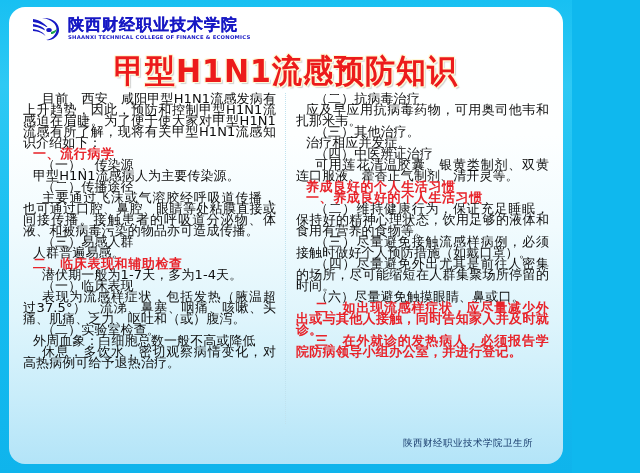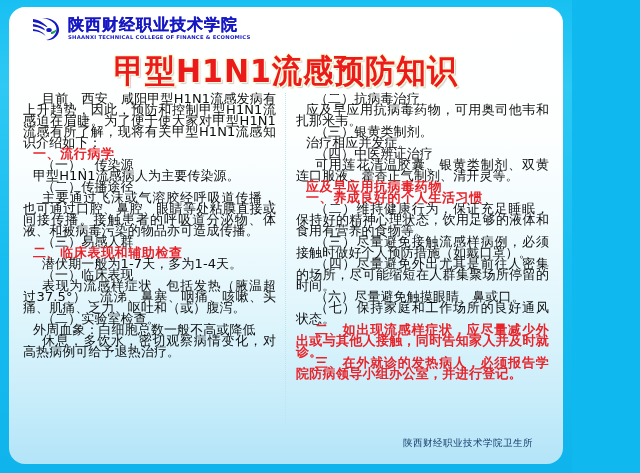--- a/index.html
+++ b/index.html
@@ -193,43 +193,43 @@
     <div class="columns">
 
       <div class="col col-left">
         <p class="p indent2">目前、西安、咸阳甲型H1N1流感发病有上升趋势，因此，预防和控制甲型H1N1流感迫在眉睫。为了便于使大家对甲型H1N1流感有所了解，现将有关甲型H1N1流感知识介绍如下：</p>
         <p class="head-red">一、流行病学</p>
         <p class="p indent2">（一）、传染源</p>
         <p class="p indent1">甲型H1N1流感病人为主要传染源。</p>
         <p class="p indent2">（二）传播途径</p>
         <p class="p indent2">主要通过飞沫或气溶胶经呼吸道传播，也可通过口腔、鼻腔、眼睛等处粘膜直接或间接传播。接触患者的呼吸道分泌物、体液、和被病毒污染的物品亦可造成传播。</p>
         <p class="p indent2">（三）易感人群</p>
+        <p class="p indent1">人群普遍易感。</p>
         <p class="head-red">二、临床表现和辅助检查</p>
         <p class="p indent2">潜伏期一般为1-7天，多为1-4天。</p>
         <p class="p indent2">（一）临床表现</p>
         <p class="p indent2">表现为流感样症状，包括发热（腋温超过37.5°）、流涕、鼻塞、咽痛、咳嗽、头痛、肌痛、乏力、呕吐和（或）腹泻。</p>
         <p class="p indent2">（二）实验室检查。</p>
         <p class="p indent1">外周血象：白细胞总数一般不高或降低</p>
         <p class="p indent2">休息，多饮水，密切观察病情变化，对高热病例可给予退热治疗。</p>
       </div>
 
       <div class="col col-right">
         <p class="p indent2">（二）抗病毒治疗</p>
         <p class="p indent1">应及早应用抗病毒药物，可用奥司他韦和扎那米韦。</p>
-        <p class="p indent2">（三）银黄类制剂。</p>
+        <p class="p indent2">（三）其他治疗。</p>
         <p class="p indent1">治疗相应并发症。</p>
         <p class="p indent2">（四）中医辨证治疗</p>
         <p class="p indent2">可用莲花清温胶囊、银黄类制剂、双黄连口服液、藿香正气制剂、清开灵等。</p>
-        <p class="head-red-2">应及早应用抗病毒药物</p>
+        <p class="head-red-2">养成良好的个人生活习惯</p>
         <p class="head-red-2">一、养成良好的个人生活习惯</p>
         <p class="p indent2">（二）维持健康行为，保证充足睡眠，保持好的精神心理状态，饮用足够的液体和食用有营养的食物等。</p>
         <p class="p indent2">（三）尽量避免接触流感样病例，必须接触时做好个人预防措施（如戴口罩）。</p>
         <p class="p indent2">（四）尽量避免外出尤其是前往人密集的场所，尽可能缩短在人群集聚场所停留的时间。</p>
         <p class="p indent2">（六）尽量避免触摸眼睛、鼻或口。</p>
-        <p class="p indent2">（七）保持家庭和工作场所的良好通风状态。</p>
         <p class="body-red">二、如出现流感样症状，应尽量减少外出或与其他人接触，同时告知家人并及时就诊。</p>
         <p class="body-red">三、在外就诊的发热病人，必须报告学院防病领导小组办公室，并进行登记。</p>
       </div>
 
     </div>
 
     <div class="footer">陕西财经职业技术学院卫生所</div>
 
   </div>
 </div>

